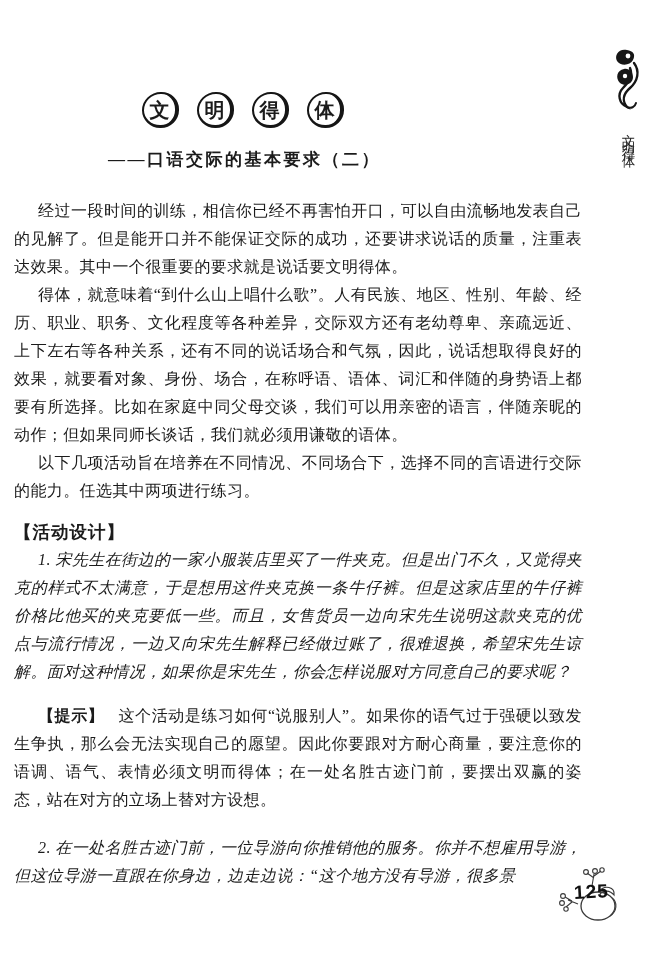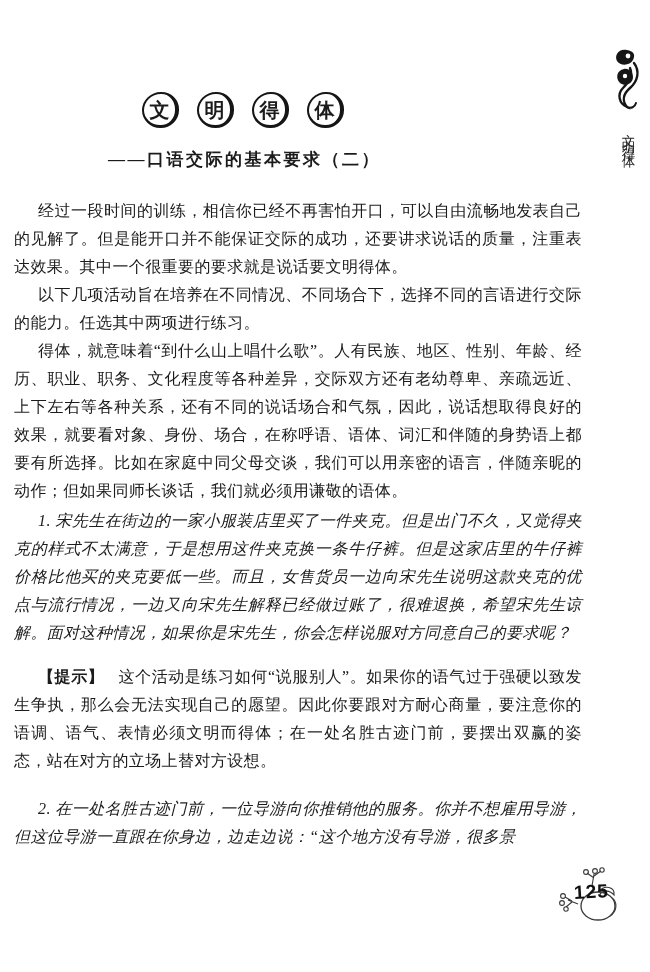--- a/index.html
+++ b/index.html
@@ -139,23 +139,24 @@
     <div class="title-row">
       <span class="title-char">文</span>
       <span class="title-char">明</span>
       <span class="title-char">得</span>
       <span class="title-char">体</span>
     </div>
 
     <div class="subtitle">——口语交际的基本要求（二）</div>
 
     <p class="first-para">经过一段时间的训练，相信你已经不再害怕开口，可以自由流畅地发表自己的见解了。但是能开口并不能保证交际的成功，还要讲求说话的质量，注重表达效果。其中一个很重要的要求就是说话要文明得体。</p>
+    <p>得体，就意味着“到什么山上唱什么歌”。人有民族、地区、性别、年龄、经历、职业、职务、文化程度等各种差异，交际双方还有老幼尊卑、亲疏远近、上下左右等各种关系，还有不同的说话场合和气氛，因此，说话想取得良好的效果，就要看对象、身份、场合，在称呼语、语体、词汇和伴随的身势语上都要有所选择。比如在家庭中同父母交谈，我们可以用亲密的语言，伴随亲昵的动作；但如果同师长谈话，我们就必须用谦敬的语体。</p>
     <p>以下几项活动旨在培养在不同情况、不同场合下，选择不同的言语进行交际的能力。任选其中两项进行练习。</p>
-    <p>得体，就意味着“到什么山上唱什么歌”。人有民族、地区、性别、年龄、经历、职业、职务、文化程度等各种差异，交际双方还有老幼尊卑、亲疏远近、上下左右等各种关系，还有不同的说话场合和气氛，因此，说话想取得良好的效果，就要看对象、身份、场合，在称呼语、语体、词汇和伴随的身势语上都要有所选择。比如在家庭中同父母交谈，我们可以用亲密的语言，伴随亲昵的动作；但如果同师长谈话，我们就必须用谦敬的语体。</p>
 
+    <div class="section-header">【活动设计】</div>
 
     <p class="activity">1. 宋先生在街边的一家小服装店里买了一件夹克。但是出门不久，又觉得夹克的样式不太满意，于是想用这件夹克换一条牛仔裤。但是这家店里的牛仔裤价格比他买的夹克要低一些。而且，女售货员一边向宋先生说明这款夹克的优点与流行情况，一边又向宋先生解释已经做过账了，很难退换，希望宋先生谅解。面对这种情况，如果你是宋先生，你会怎样说服对方同意自己的要求呢？</p>
 
     <p class="hint"><span class="hint-label">【提示】</span><span>这个活动是练习如何“说服别人”。如果你的语气过于强硬以致发生争执，那么会无法实现自己的愿望。因此你要跟对方耐心商量，要注意你的语调、语气、表情必须文明而得体；在一处名胜古迹门前，要摆出双赢的姿态，站在对方的立场上替对方设想。</span></p>
 
     <p class="activity second">2. 在一处名胜古迹门前，一位导游向你推销他的服务。你并不想雇用导游，但这位导游一直跟在你身边，边走边说：“这个地方没有导游，很多景</p>
 
   </div>
 
   <div class="pagenum-wrap">

